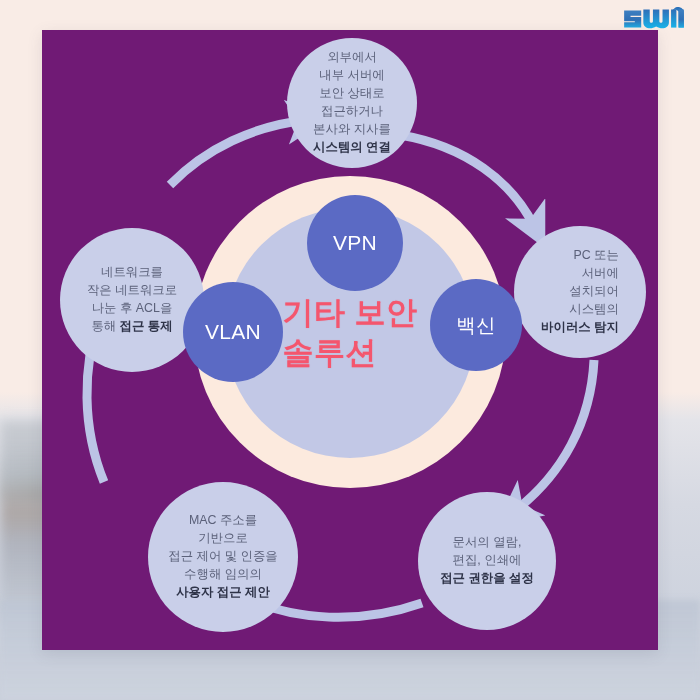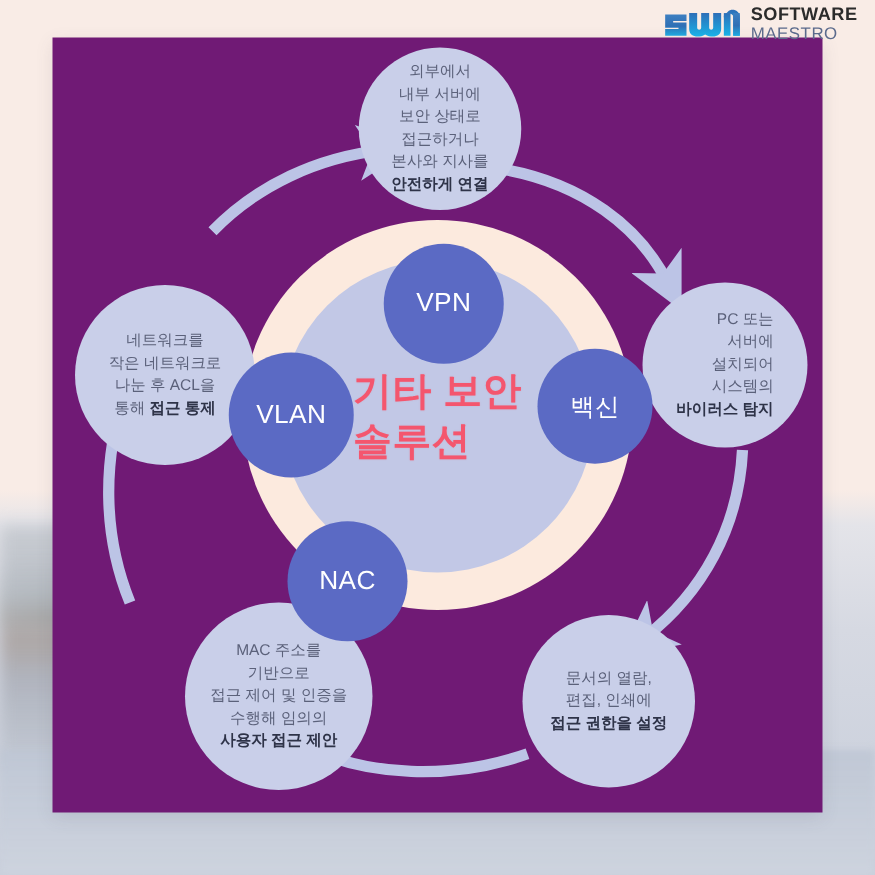--- a/index.html
+++ b/index.html
@@ -199,24 +199,20 @@
           <stop offset="0%" stop-color="#2e6fb8"></stop>
           <stop offset="100%" stop-color="#19b2e8"></stop>
         </linearGradient>
       </defs>
       <path d="M4,10 L36,10 L36,20 L16,20 L16,22 L36,22 L36,42 L4,42 L4,32 L24,32 L24,30 L4,30 Z" fill="url(#g1)"></path>
       <path d="M40,8 L52,8 L52,30 C52,34 58,34 58,30 L58,8 L70,8 L70,30 C70,34 76,34 76,30 L76,8 L88,8 L88,32 C88,44 74,46 64,40 C54,46 40,44 40,32 Z" fill="url(#g2)"></path>
       <path d="M92,42 L92,16 C92,8 102,6 106,12 L106,42 L116,42 L116,14 C116,4 104,0 98,6 L92,12 Z" fill="url(#g2)"></path>
       <rect x="92" y="8" width="10" height="34" fill="url(#g2)"></rect>
       <rect x="106" y="8" width="10" height="34" fill="url(#g1)"></rect>
     </svg>
-    <div class="logo-text">
-      <span class="l1">SOFTWARE</span>
-      <span class="l2">MAESTRO</span>
-    </div>
   </div>
 
   <div class="card">
     <div class="diagram">
 
       <div class="ring-peach"></div>
       <div class="ring-lav"></div>
 
       <svg class="arrows" viewBox="0 0 616 620">
         <defs>
@@ -233,21 +229,21 @@
         </g>
       </svg>
 
       <div class="bubble" style="left:245px; top:8px; width:130px; height:130px;">
         <div class="bt">
           <span>외부에서</span><br>
           <span>내부 서버에</span><br>
           <span>보안 상태로</span><br>
           <span>접근하거나</span><br>
           <span>본사와 지사를</span><br>
-          <b>안전하게 연결</b>
+          <b>시스템의 연결</b>
         </div>
       </div>
 
       <div class="bubble" style="left:472px; top:196px; width:132px; height:132px;text-align:right;">
         <div class="bt">
           <span>PC 또는</span><br>
           <span>서버에</span><br>
           <span>설치되어</span><br>
           <span>시스템의</span><br>
           <b>바이러스 탐지</b>
@@ -283,23 +279,20 @@
 
       <div class="node" style="left:265px; top:165px; width:96px; height:96px;">
         <span>VPN</span>
       </div>
 
       <div class="node kr" style="left:388px; top:249px; width:92px; height:92px;">
         <span>백신</span>
       </div>
 
 
-      <div class="node" style="left:188px; top:387px; width:96px; height:96px;">
-        <span>NAC</span>
-      </div>
 
       <div class="node" style="left:141px; top:252px; width:100px; height:100px;">
         <span>VLAN</span>
       </div>
 
       <div class="center-title">
         <span>
           <span>기타 보안</span><br>
           <span>솔루션</span>
         </span>

